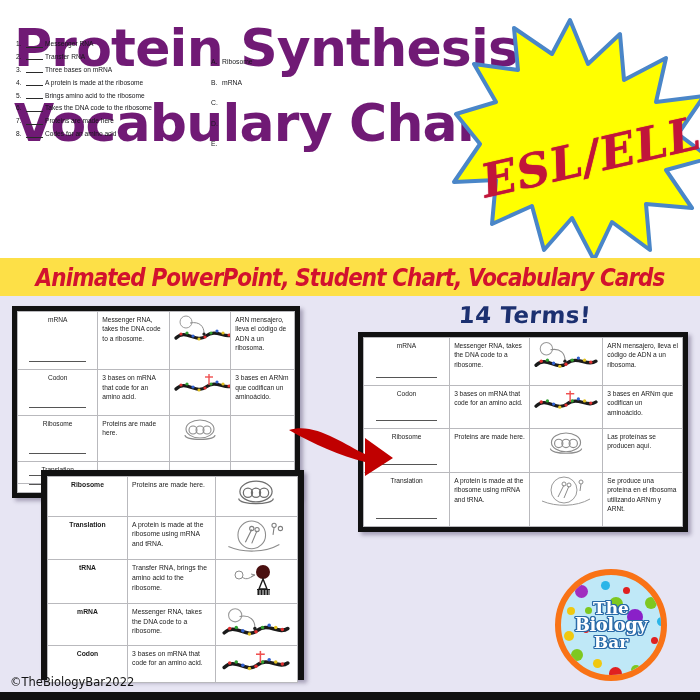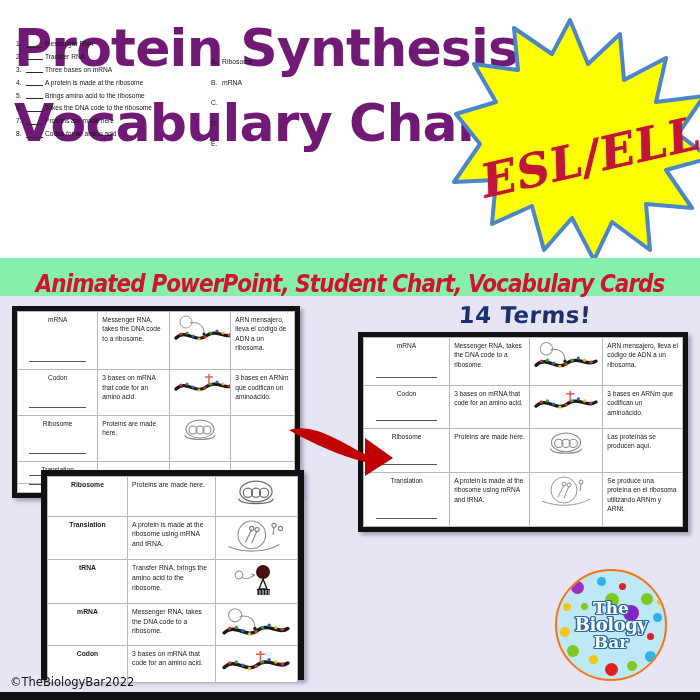--- a/index.html
+++ b/index.html
@@ -40,22 +40,22 @@
     font-size:46px; color:#c1153a;
     letter-spacing:1px;
     transform:rotate(-13deg);
     text-shadow:0 0 1px #c1153a;
     white-space:nowrap;
   }
 
   
   #banner{
     position:absolute; left:0; top:258px; width:700px; height:38px;
-    background:#86efac;
-    display:flex; align-items:flex-end; justify-content:center;
+    background:#fde047;
+    display:flex; align-items:center; justify-content:center;
   }
   #banner-text{
     font-family:"DejaVu Sans", sans-serif;
     font-weight:700; font-style:italic;
     font-size:21.5px; color:#d2122e;
     letter-spacing:-0.9px;
     white-space:nowrap;
     transform:scaleY(1.12);
   }
 
@@ -142,21 +142,21 @@
     vertical-align:bottom; height:7px;
   }
   .arow{
     font-size:6.8px; color:#17171a; margin-bottom:13.5px; white-space:nowrap;
   }
   .aletter{ display:inline-block; width:11px; }
 
   
   #logo{
     position:absolute; left:555px; top:569px; width:112px; height:112px;
-    border-radius:50%; background:#bfe8f7; border:2px solid #f97316;
+    border-radius:50%; background:#bfe8f7; border:6px solid #f97316;
     overflow:hidden;
   }
   #logo .dot{ position:absolute; border-radius:50%; }
   #logo-text{
     position:absolute; inset:0; display:flex; flex-direction:column;
     align-items:center; justify-content:center;
     font-family:"DejaVu Serif", serif; font-weight:700;
     color:#ffffff; line-height:.95;
     text-shadow:
        1.4px 0 0 #2a6aa8, -1.4px 0 0 #2a6aa8,

